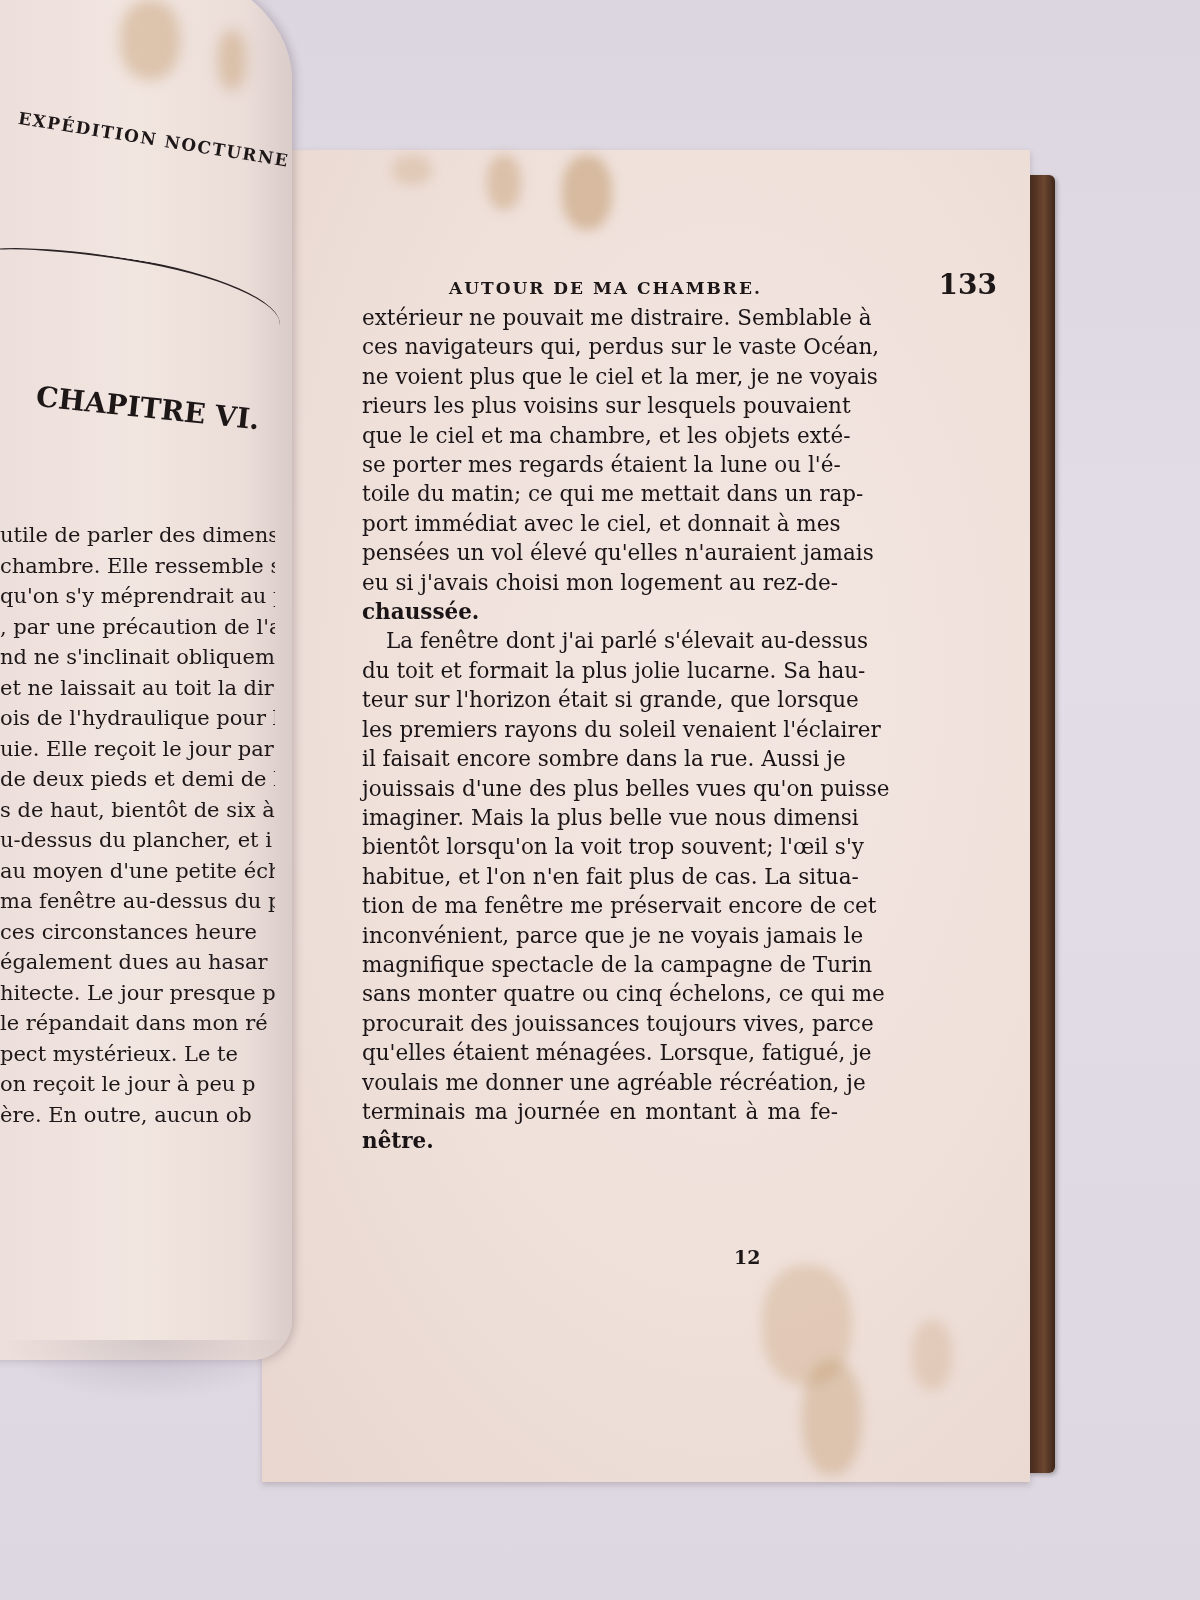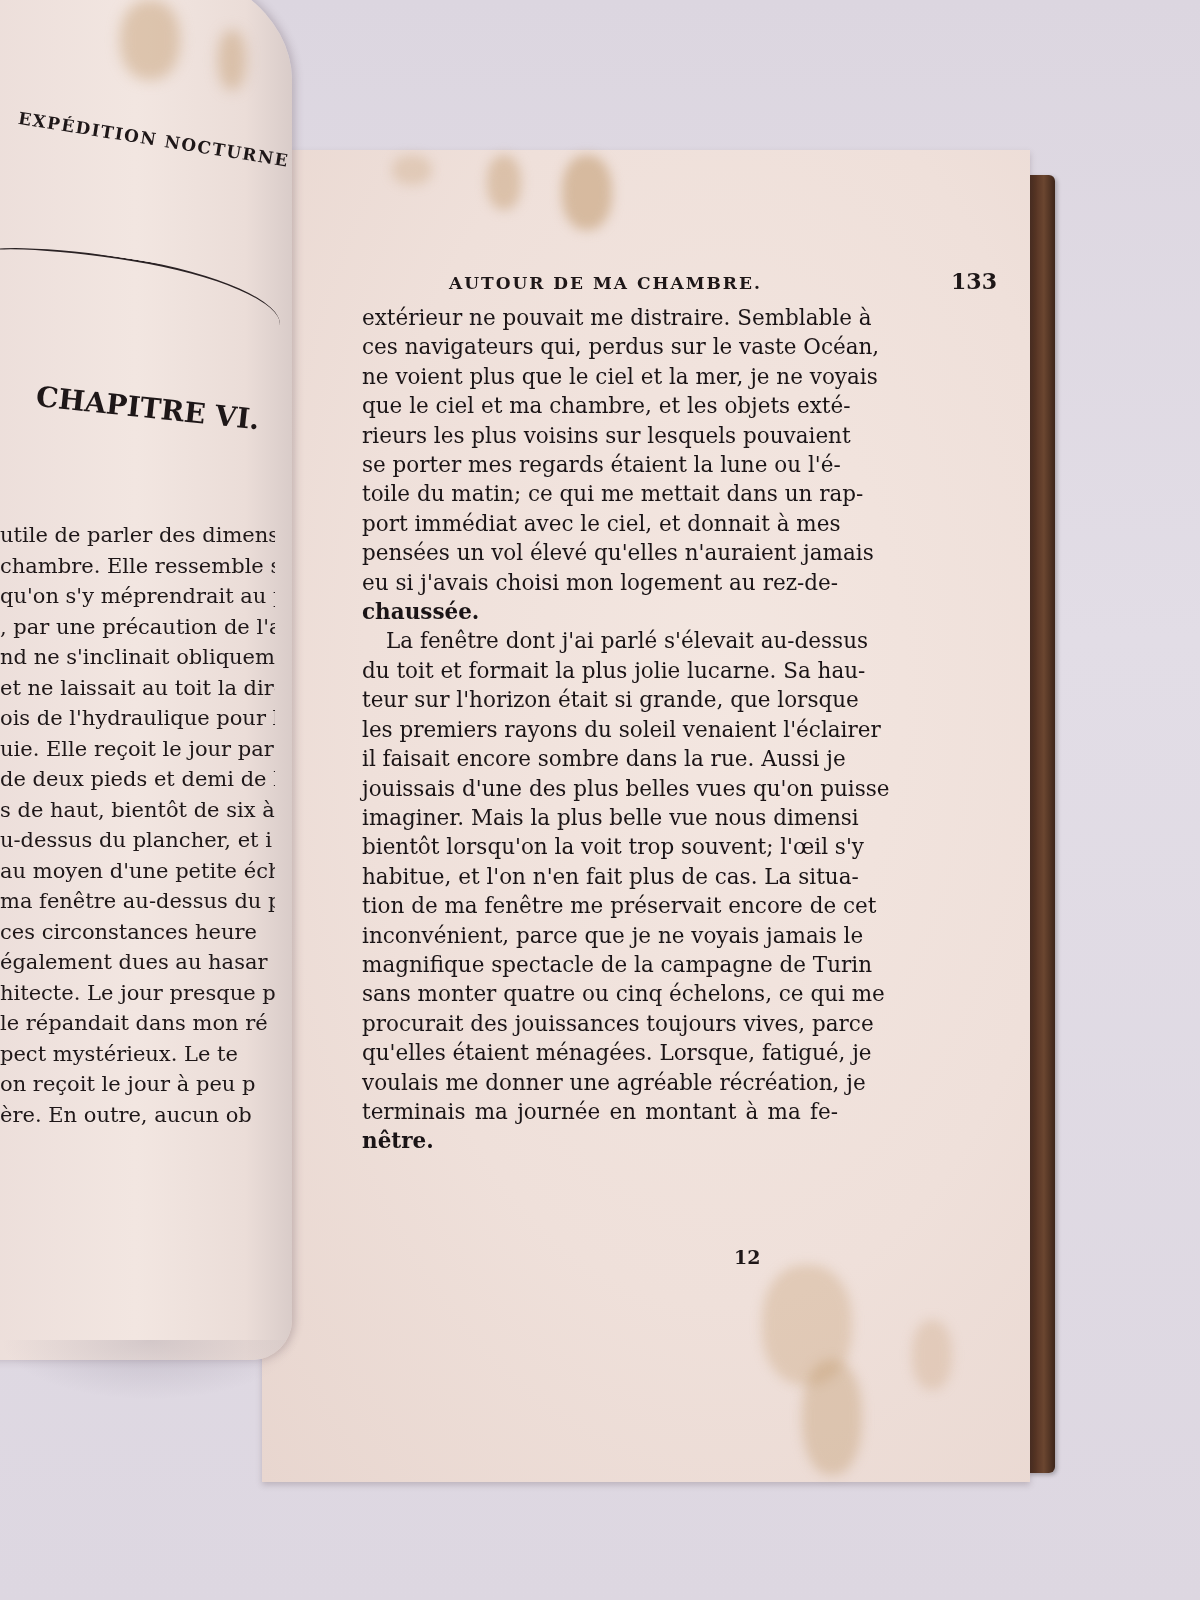--- a/index.html
+++ b/index.html
@@ -32,21 +32,21 @@
     .stain.s4 { left: 500px; top: 1115px; width: 90px; height: 120px; background: rgba(196,156,110,0.32); }
     .stain.s5 { left: 540px; top: 1210px; width: 60px; height: 115px; background: rgba(190,148,100,0.35); }
     .stain.s6 { left: 650px; top: 1170px; width: 40px; height: 70px; background: rgba(196,156,110,0.28); }
 
     .running-head {
       position: absolute; left: 165px; top: 118px; width: 570px;
       display: flex; justify-content: space-between; align-items: baseline;
       color: #1e1718;
     }
     .running-title { font-size: 17px; letter-spacing: 2px; font-weight: bold; margin-left: 22px; }
-    .page-number { font-size: 22px; font-weight: bold; }
+    .page-number { font-size: 28px; font-weight: bold; }
 
     .text-block {
       position: absolute; left: 68px; top: 153px; width: 508px;
       color: #1a1416; font-size: 21.5px; line-height: 29.4px;
       text-align: justify;
     }
     .text-block .line { display: block; white-space: nowrap; text-align-last: justify; margin-left: 32px; }
     .text-block .line.last { text-align-last: left; font-weight: bold; }
     .text-block .line.indent { padding-left: 24px; }
 
@@ -110,22 +110,22 @@
 
     <div class="running-head">
       <span class="running-title">AUTOUR DE MA CHAMBRE.</span>
       <span class="page-number">133</span>
     </div>
 
     <div class="text-block">
       <span class="line">extérieur ne pouvait me distraire. Semblable à</span>
       <span class="line">ces navigateurs qui, perdus sur le vaste Océan,</span>
       <span class="line">ne voient plus que le ciel et la mer, je ne voyais</span>
+      <span class="line">rieurs les plus voisins sur lesquels pouvaient</span>
       <span class="line">que le ciel et ma chambre, et les objets exté-</span>
-      <span class="line">rieurs les plus voisins sur lesquels pouvaient</span>
       <span class="line">se porter mes regards étaient la lune ou l'é-</span>
       <span class="line">toile du matin; ce qui me mettait dans un rap-</span>
       <span class="line">port immédiat avec le ciel, et donnait à mes</span>
       <span class="line">pensées un vol élevé qu'elles n'auraient jamais</span>
       <span class="line">eu si j'avais choisi mon logement au rez-de-</span>
       <span class="line last">chaussée.</span>
       <span class="line indent">La fenêtre dont j'ai parlé s'élevait au-dessus</span>
       <span class="line">du toit et formait la plus jolie lucarne. Sa hau-</span>
       <span class="line">teur sur l'horizon était si grande, que lorsque</span>
       <span class="line">les premiers rayons du soleil venaient l'éclairer</span>

